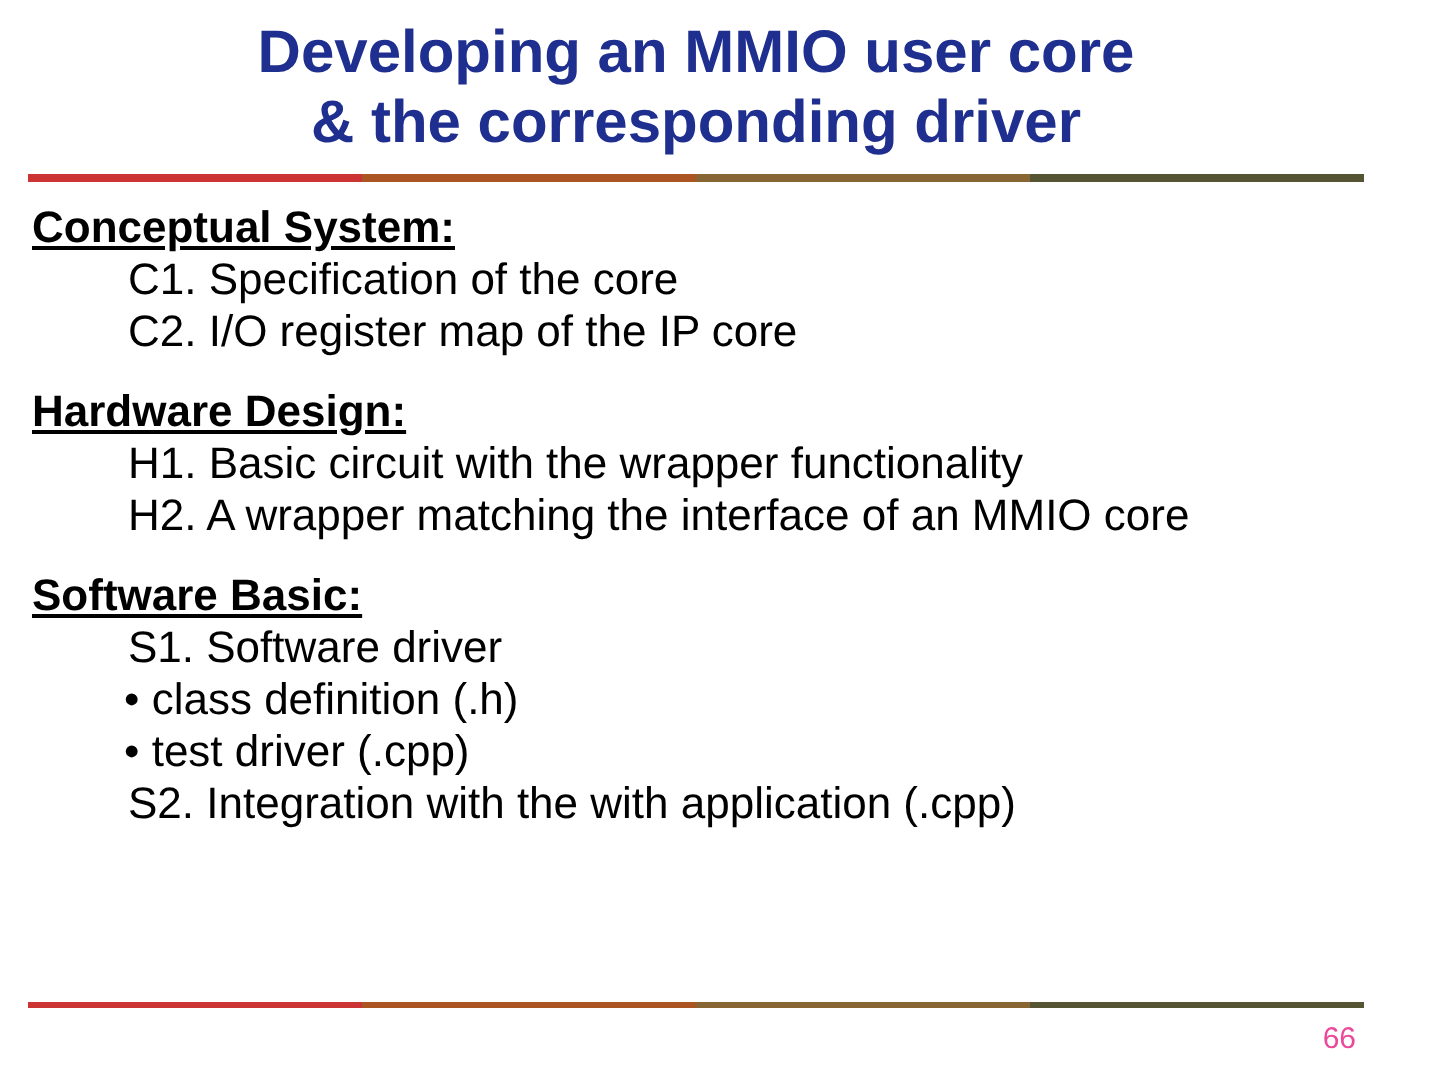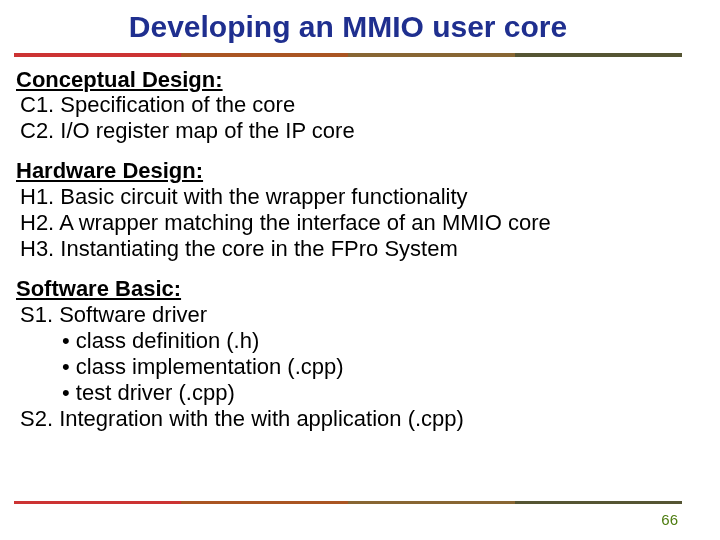--- a/index.html
+++ b/index.html
@@ -46,33 +46,34 @@
   }
   .section {
     margin-bottom: 14px;
   }
   .sec-head {
     font-weight: bold;
     text-decoration: underline;
   }
   .item {
     padding-left: 4px;
+    margin-left: 44px;
   }
   .sub {
     padding-left: 46px;
   }
   .sub::before {
     content: "• ";
   }
   .pagenum {
     position: absolute;
     right: 18px;
     bottom: 12px;
     font-size: 15px;
-    color: #4d7c0f;
+    color: #ec4899;
   }
   .footer-rule {
     position: absolute;
     left: 14px;
     right: 14px;
     bottom: 36px;
     height: 3px;
     background: linear-gradient(to right,
       #cc3333 0%, #cc3333 25%,
       #aa5522 25%, #aa5522 50%,
@@ -80,46 +81,45 @@
       #555533 75%, #555533 100%);
   }
 </style>
 </head>
 <body>
 
 <div class="slide">
 
   <div class="title">
     <span>Developing an MMIO user core</span><br>
+    <span>&amp; the corresponding driver</span>
   </div>
 
   <div class="rule-wrap">
     <div class="rule"></div>
   </div>
 
   <div class="content">
 
     <div class="section">
-      <div class="sec-head">Conceptual Design:</div>
+      <div class="sec-head">Conceptual System:</div>
       <div class="item">C1. Specification of the core</div>
       <div class="item">C2. I/O register map of the IP core</div>
     </div>
 
     <div class="section">
       <div class="sec-head">Hardware Design:</div>
       <div class="item">H1. Basic circuit with the wrapper functionality</div>
       <div class="item">H2. A wrapper matching the interface of an MMIO core</div>
-      <div class="item">H3. Instantiating the core in the FPro System</div>
     </div>
 
     <div class="section">
       <div class="sec-head">Software Basic:</div>
       <div class="item">S1. Software driver</div>
       <div class="sub">class definition (.h)</div>
-      <div class="sub">class implementation (.cpp)</div>
       <div class="sub">test driver (.cpp)</div>
       <div class="item">S2. Integration with the with application (.cpp)</div>
     </div>
 
   </div>
 
   <div class="footer-rule"></div>
 
   <div class="pagenum">66</div>
 

